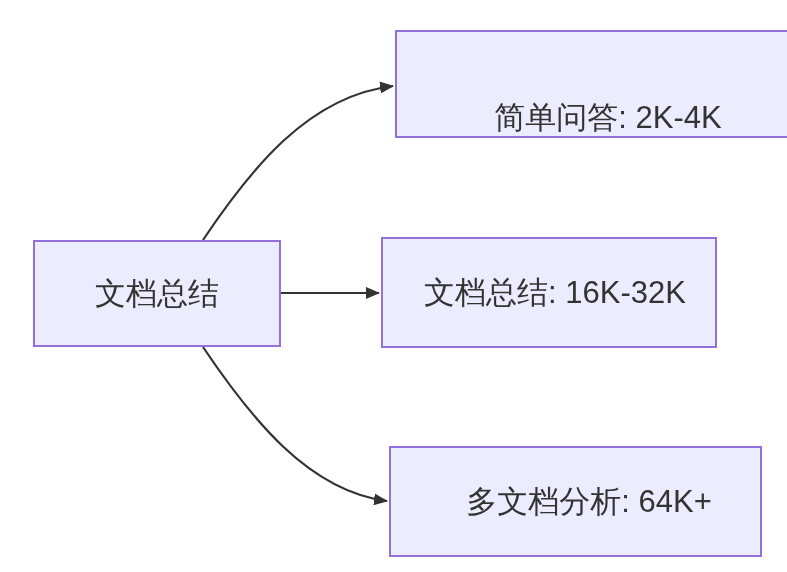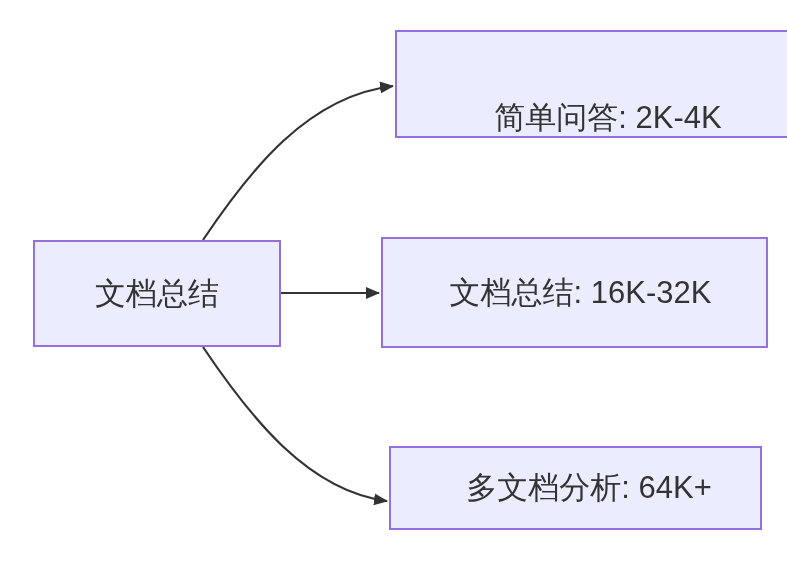--- a/index.html
+++ b/index.html
@@ -36,22 +36,22 @@
     display: flex;
     align-items: center;
     justify-content: center;
     color: var(--text-color, #333333);
     font-size: 31px;
     line-height: 1.2;
     white-space: nowrap;
   }
   .node-root { left: 33px;  top: 240px; width: 248px; height: 107px; }
   .node-b1   { left: 395px; top: 30px;  width: 426px; height: 108px; align-items: flex-end; }
-  .node-b2   { left: 381px; top: 237px; width: 387px; height: 111px; padding-left: 12px; }
-  .node-b3   { left: 389px; top: 446px; width: 373px; height: 84px; padding-left: 27px; }
+  .node-b2   { left: 381px; top: 237px; width: 336px; height: 111px; padding-left: 12px; }
+  .node-b3   { left: 389px; top: 446px; width: 373px; height: 111px; padding-left: 27px; }
 </style>
 </head>
 <body>
 
 <div class="canvas">
 
   <svg class="edges" viewBox="0 0 787 572" xmlns="http://www.w3.org/2000/svg">
     <defs>
       <marker id="arrowhead" markerUnits="userSpaceOnUse" markerWidth="14" markerHeight="12" refX="13" refY="6" orient="auto">
         <polygon points="0,0 14,6 0,12" fill="#333333"></polygon>

